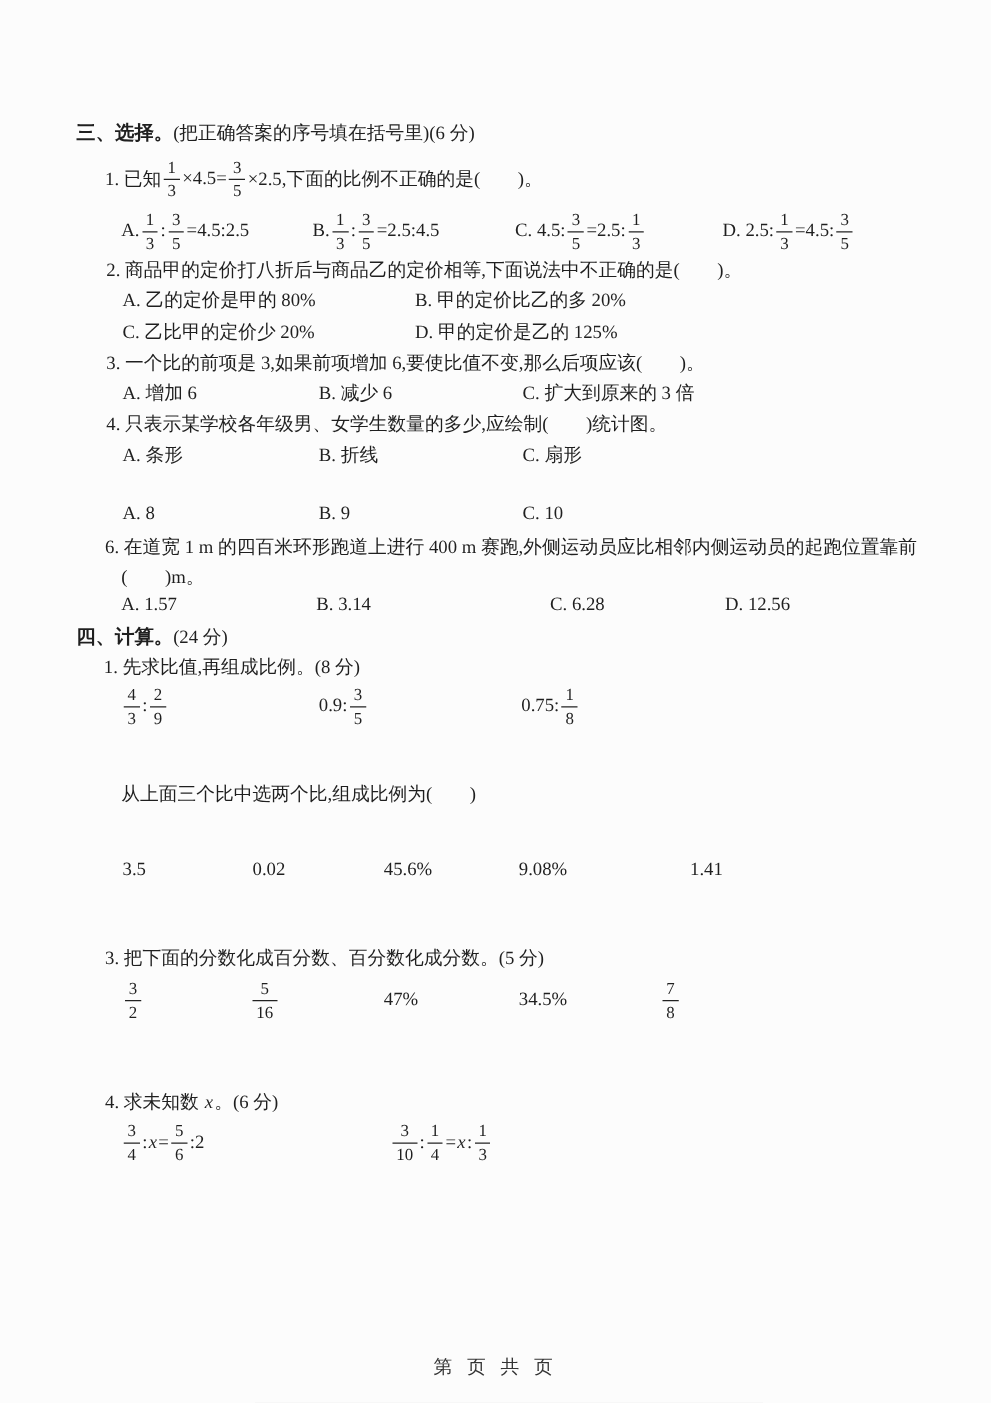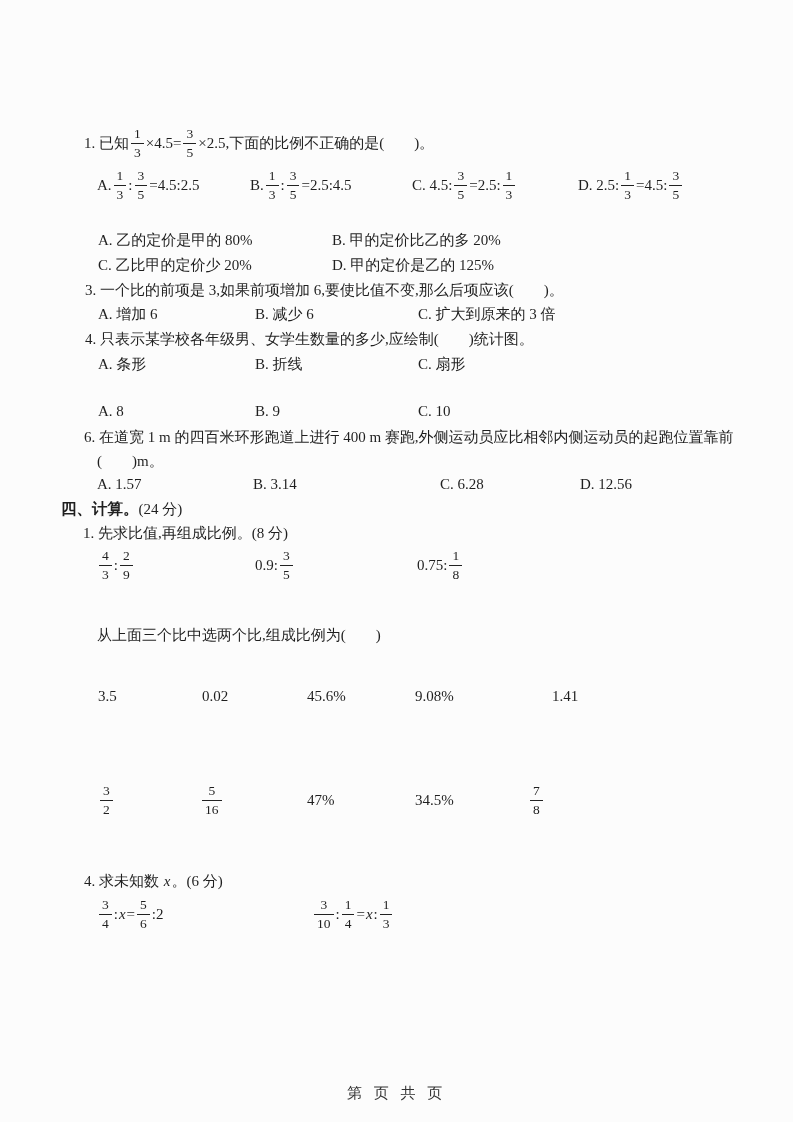--- a/index.html
+++ b/index.html
@@ -33,20 +33,23 @@
   .footer{
     position:absolute;left:0;width:100%;text-align:center;
     letter-spacing:4px;color:#333;font-size:15px;
   }
 </style>
 </head>
 <body>
 
 <div class="page">
 
+  <div class="line" style="top:96px;left:61px">
+    <span class="heading-title">三、选择。</span><span class="heading-note">(把正确答案的序号填在括号里)(6 分)</span>
+  </div>
 
   <div class="line mathline" style="top:123px;left:84px">1. 已知 <span class="frac">
         <span class="num">1</span>
         <span class="den">3</span>
       </span>×4.5=<span class="frac">
         <span class="num">3</span>
         <span class="den">5</span>
       </span>×2.5,下面的比例不正确的是(　　)。</div>
 
   <div class="row" style="top:165px;height:40px">
@@ -73,20 +76,21 @@
         </span></span>
     <span class="cell mcell" style="left:578px">D. 2.5:<span class="frac">
           <span class="num">1</span>
           <span class="den">3</span>
         </span>=4.5:<span class="frac">
           <span class="num">3</span>
           <span class="den">5</span>
         </span></span>
   </div>
 
+  <div class="line" style="top:207px;left:85px">2. 商品甲的定价打八折后与商品乙的定价相等,下面说法中不正确的是(　　)。</div>
   <div class="row" style="top:231px">
     <span class="cell" style="left:98px">A. 乙的定价是甲的 80%</span>
     <span class="cell" style="left:332px">B. 甲的定价比乙的多 20%</span>
   </div>
   <div class="row" style="top:256px">
     <span class="cell" style="left:98px">C. 乙比甲的定价少 20%</span>
     <span class="cell" style="left:332px">D. 甲的定价是乙的 125%</span>
   </div>
 
   <div class="line" style="top:281px;left:85px">3. 一个比的前项是 3,如果前项增加 6,要使比值不变,那么后项应该(　　)。</div>
@@ -143,20 +147,21 @@
   <div class="line" style="top:626px;left:97px">从上面三个比中选两个比,组成比例为(　　)</div>
 
   <div class="row" style="top:688px">
     <span class="cell" style="left:98px">3.5</span>
     <span class="cell" style="left:202px">0.02</span>
     <span class="cell" style="left:307px">45.6%</span>
     <span class="cell" style="left:415px">9.08%</span>
     <span class="cell" style="left:552px">1.41</span>
   </div>
 
+  <div class="line" style="top:757px;left:84px">3. 把下面的分数化成百分数、百分数化成分数。(5 分)</div>
   <div class="row" style="top:780px;height:42px">
     <span class="cell mcell" style="left:98px">
         <span class="frac">
           <span class="num">3</span>
           <span class="den">2</span>
         </span>
       </span>
     <span class="cell mcell" style="left:200px">
         <span class="frac">
           <span class="num">5</span>

